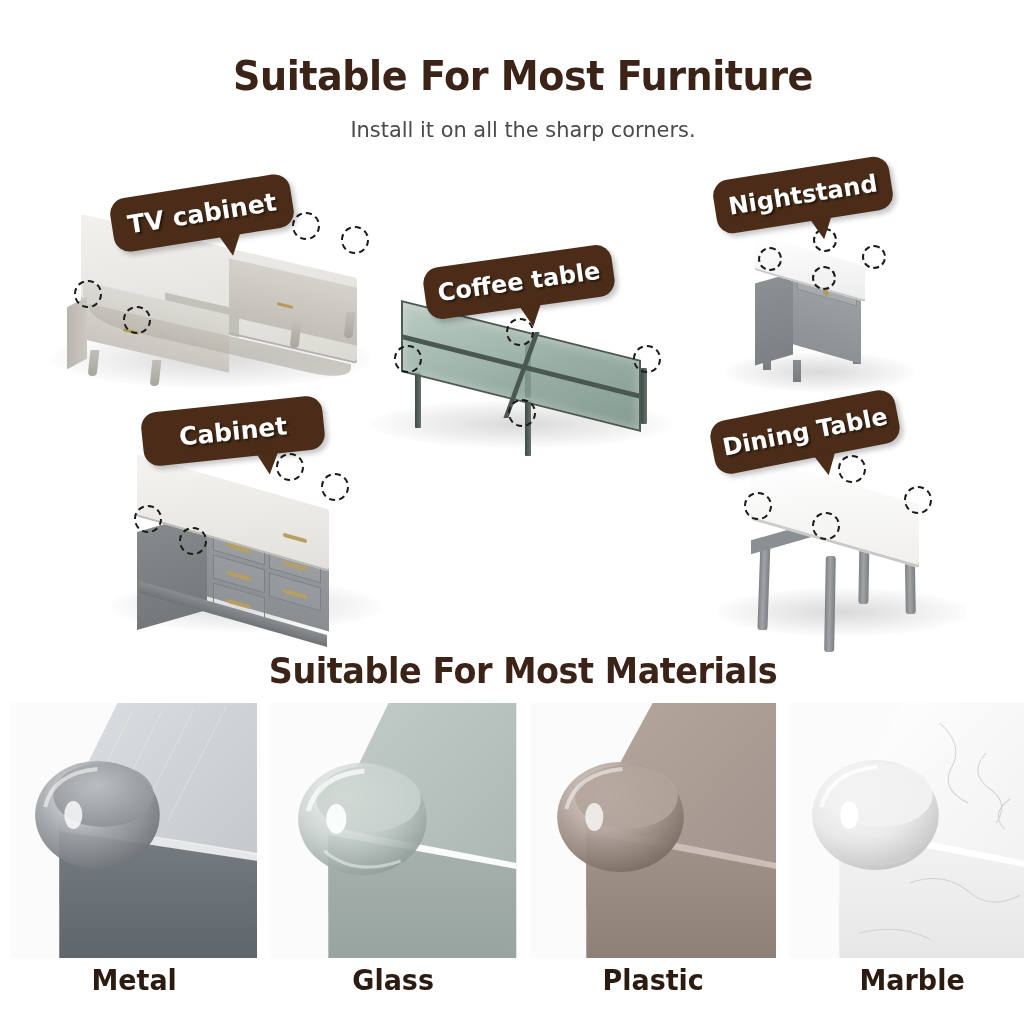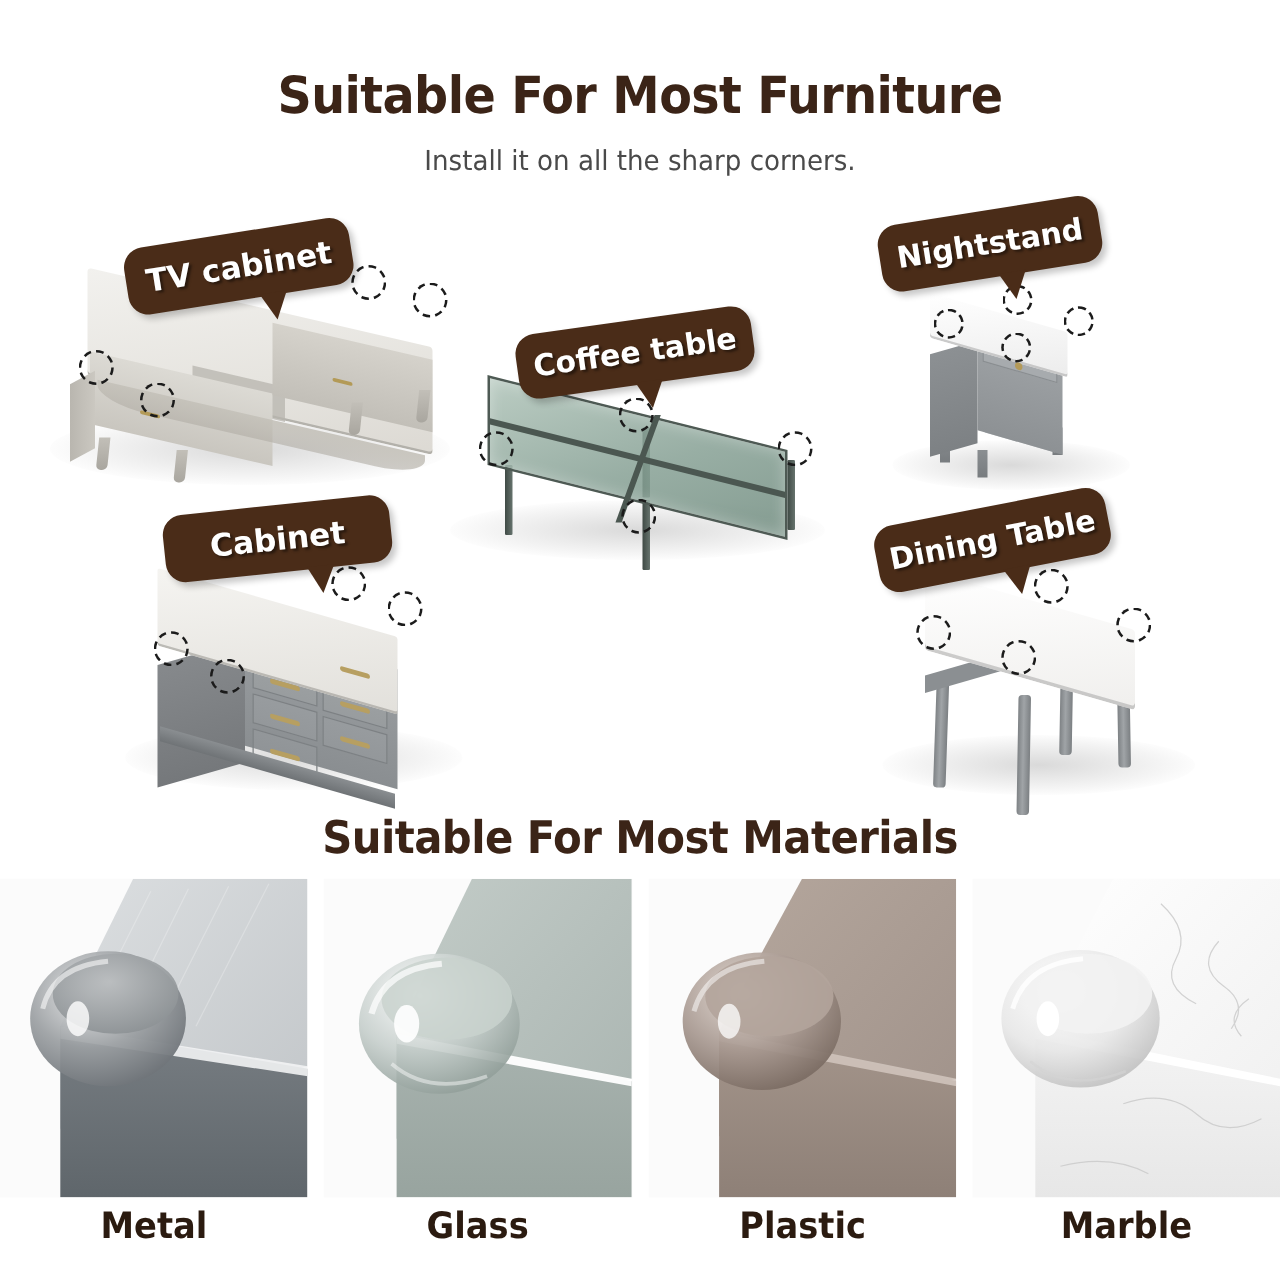--- a/index.html
+++ b/index.html
@@ -2,21 +2,21 @@
 <html><head>
 <meta charset="utf-8">
 <style>
   * { box-sizing: border-box; margin: 0; padding: 0; }
   html, body {
     width: 1024px; height: 1024px;
     background: #ffffff;
     font-family: "Liberation Sans", sans-serif;
     overflow: hidden;
   }
-  #page { position: relative; width: 1008px; height: 1024px; background:#fff; }
+  #page { position: relative; width: 1008px; height: 1024px; background:#fff;margin-left:11px; }
 
   
   .h-title {
     position: absolute; left: 0; width: 1024px; text-align: center;
     font-family: "DejaVu Sans", sans-serif;
     font-weight: bold; color: #3b2417;
     letter-spacing: -0.5px;
   }
   #furniture-title { top: 52px; font-size: 41px; transform: scaleX(0.93); }
   #furniture-subtitle {

